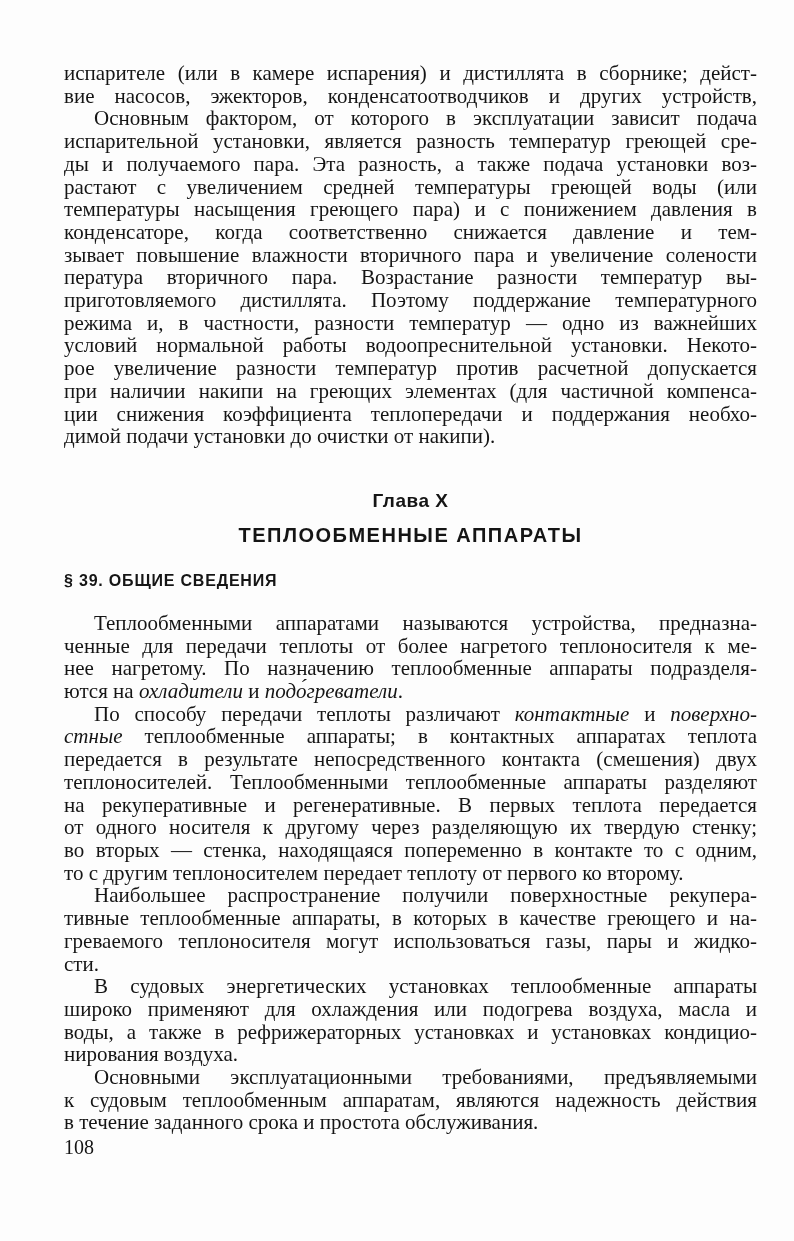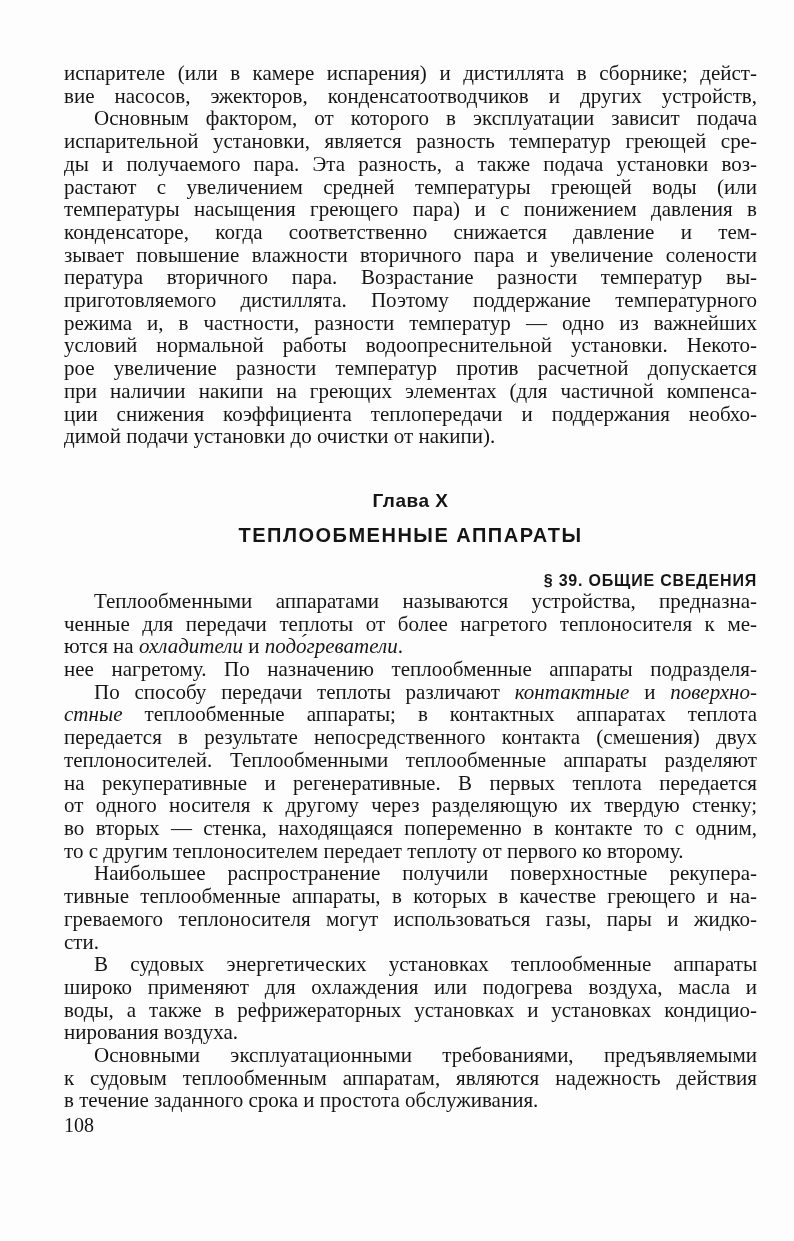--- a/index.html
+++ b/index.html
@@ -59,23 +59,24 @@
     line-height: 22px;
     text-align: center;
     letter-spacing: 1.5px;
     margin-top: 12px;
   }
   .section-title {
     font-family: "Liberation Sans", "DejaVu Sans", sans-serif;
     font-weight: bold;
     font-size: 16px;
     line-height: 18px;
-    text-align: right;
+    text-align: left;
     letter-spacing: 0.8px;
     margin-top: 26px;
+    margin-bottom: 22px;
   }
   .page-number {
     font-size: 20px;
     line-height: 22px;
     margin-top: 2px;
     text-align: left;
   }
 </style>
 </head>
 <body>
@@ -102,22 +103,22 @@
         <div class="line"><span>при наличии накипи на греющих элементах (для частичной компенса-</span></div>
         <div class="line"><span>ции снижения коэффициента теплопередачи и поддержания необхо-</span></div>
         <div class="line last"><span>димой подачи установки до очистки от накипи).</span></div>
       </div>
       <div class="chapter-label">Глава X</div>
       <div class="chapter-title">ТЕПЛООБМЕННЫЕ АППАРАТЫ</div>
       <div class="section-title">§ 39. ОБЩИЕ СВЕДЕНИЯ</div>
       <div class="para">
         <div class="line indent"><span>Теплообменными аппаратами называются устройства, предназна-</span></div>
         <div class="line"><span>ченные для передачи теплоты от более нагретого теплоносителя к ме-</span></div>
+        <div class="line"><span>нее нагретому. По назначению теплообменные аппараты подразделя-</span></div>
         <div class="line last"><span>ются на </span><em>охладители</em><span> и </span><em>подо́греватели</em><span>.</span></div>
-        <div class="line"><span>нее нагретому. По назначению теплообменные аппараты подразделя-</span></div>
       </div>
       <div class="para">
         <div class="line indent"><span>По способу передачи теплоты различают </span><em>контактные</em><span> и </span><em>поверхно-</em></div>
         <div class="line"><em>стные</em><span> теплообменные аппараты; в контактных аппаратах теплота</span></div>
         <div class="line"><span>передается в результате непосредственного контакта (смешения) двух</span></div>
         <div class="line"><span>теплоносителей. Теплообменными теплообменные аппараты разделяют</span></div>
         <div class="line"><span>на рекуперативные и регенеративные. В первых теплота передается</span></div>
         <div class="line"><span>от одного носителя к другому через разделяющую их твердую стенку;</span></div>
         <div class="line"><span>во вторых — стенка, находящаяся попеременно в контакте то с одним,</span></div>
         <div class="line last"><span>то с другим теплоносителем передает теплоту от первого ко второму.</span></div>

